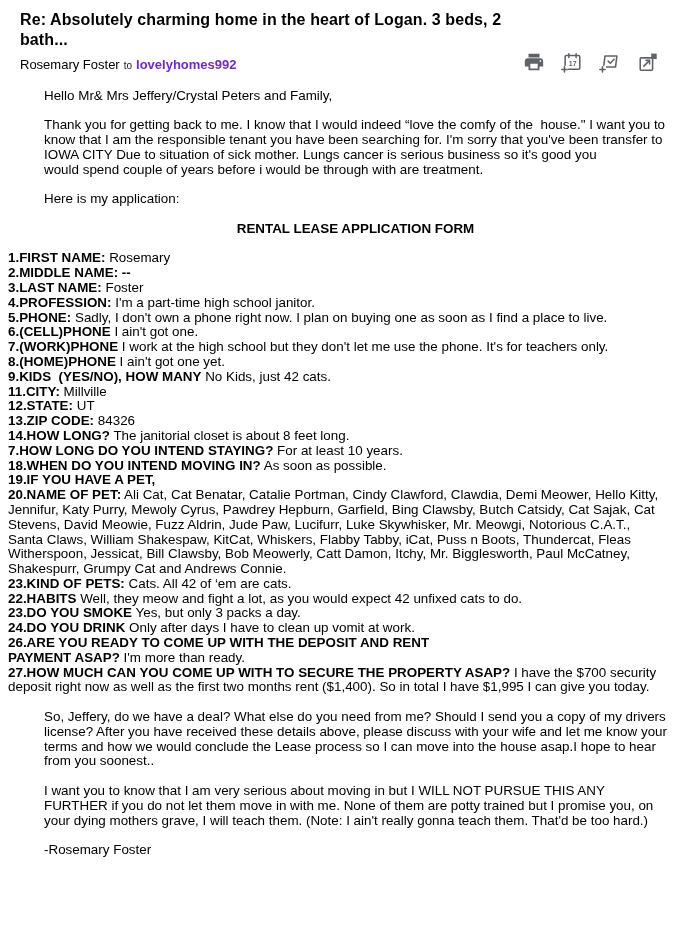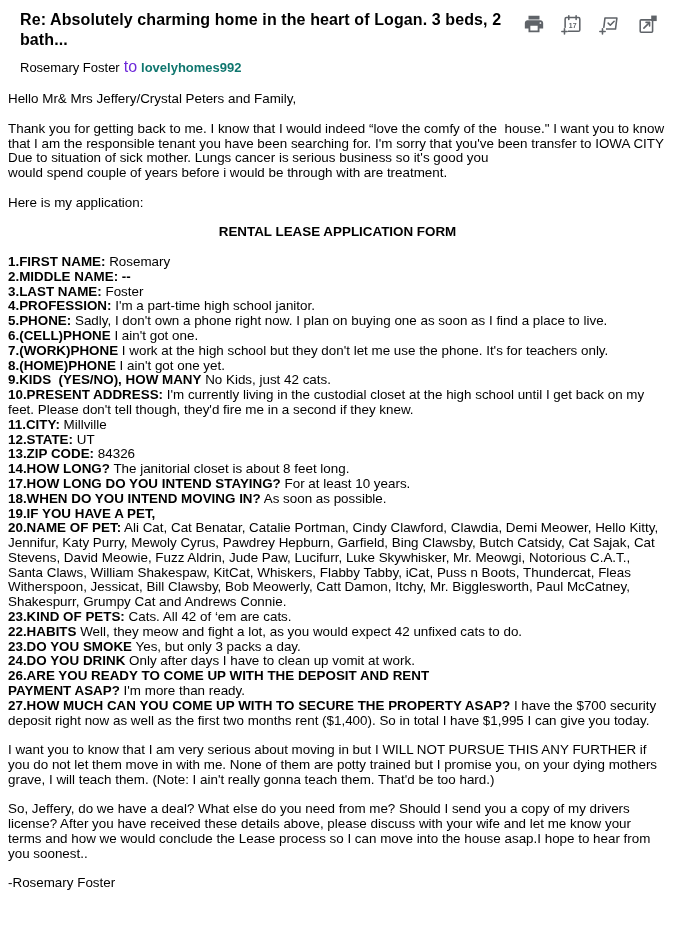--- a/index.html
+++ b/index.html
@@ -2,32 +2,32 @@
 <html><head>
 <meta charset="utf-8">
 <style>
   * { margin:0; padding:0; box-sizing:border-box; }
   html,body { background:#ffffff; }
   .page {
     position:relative; width:675px; height:935px; overflow:hidden;
     background:#fff; font-family:"Liberation Sans","DejaVu Sans",sans-serif;
     color:#000;
   }
-  .email-header { display:flex; align-items:flex-start; justify-content:space-between; padding:10px 16px 0 20px; }
+  .email-header { display:flex; align-items:flex-end; justify-content:space-between; padding:10px 16px 0 20px; }
   .header-left { flex:1 1 auto; min-width:0; }
   .subject { font-size:16px; font-weight:bold; color:#000; line-height:1.25; letter-spacing:.1px; }
   .sender-line { margin-top:7px; font-size:13px; line-height:1.2; }
   .from { font-weight:normal; color:#000; }
-  .to-label { color:#6d28d9; font-size:16px; font-weight:normal; padding:0 4px; }
-  .recipient { font-weight:bold; color:#0f766e; }
+  .to-label { color:#0f172a; font-size:10px; font-weight:normal; padding:0 4px; }
+  .recipient { font-weight:bold; color:#6d28d9; }
   .actions { display:flex; gap:16px; flex-shrink:0; margin-left:12px; padding-top:3px; }
   .icon-btn { width:22px; height:22px; background:none; border:none; padding:0; cursor:pointer; color:#5f6368; }
   .icon-btn svg { display:block; width:22px; height:22px; }
   .email-body { padding:16px 8px 0 8px; font-size:13.4px; line-height:14.8px; color:#000; }
-  .para { white-space:pre-wrap; margin-bottom:14.8px; }
+  .para { white-space:pre-wrap; margin-bottom:14.8px;margin-left:36px; }
   .form-title { font-weight:bold;text-align:center; }
   .items { margin-bottom:14.8px; }
   .item { white-space:pre-wrap; }
   .item b { font-weight:bold; }
 </style>
 </head>
 <body>
 
 <div class="page">
 
@@ -85,36 +85,35 @@
     <div class="items">
       <div class="item"><b>1.FIRST NAME:</b><span> Rosemary</span></div>
       <div class="item"><b>2.MIDDLE NAME: --</b><span></span></div>
       <div class="item"><b>3.LAST NAME:</b><span> Foster</span></div>
       <div class="item"><b>4.PROFESSION:</b><span> I'm a part-time high school janitor.</span></div>
       <div class="item"><b>5.PHONE:</b><span> Sadly, I don't own a phone right now. I plan on buying one as soon as I find a place to live.</span></div>
       <div class="item"><b>6.(CELL)PHONE</b><span> I ain't got one.</span></div>
       <div class="item"><b>7.(WORK)PHONE</b><span> I work at the high school but they don't let me use the phone. It's for teachers only.</span></div>
       <div class="item"><b>8.(HOME)PHONE</b><span> I ain't got one yet.</span></div>
       <div class="item"><b>9.KIDS  (YES/NO), HOW MANY</b><span> No Kids, just 42 cats.</span></div>
-      <div class="item"><b>10.PRESENT ADDRESS:</b><span> I'm currently living in the custodial closet at the high school until I get back on my feet. Please don't tell though, they'd fire me in a second if they knew.</span></div>
       <div class="item"><b>11.CITY:</b><span> Millville</span></div>
       <div class="item"><b>12.STATE:</b><span> UT</span></div>
       <div class="item"><b>13.ZIP CODE:</b><span> 84326</span></div>
       <div class="item"><b>14.HOW LONG?</b><span> The janitorial closet is about 8 feet long.</span></div>
-      <div class="item"><b>17.HOW LONG DO YOU INTEND STAYING?</b><span> For at least 10 years.</span></div>
+      <div class="item"><b>7.HOW LONG DO YOU INTEND STAYING?</b><span> For at least 10 years.</span></div>
       <div class="item"><b>18.WHEN DO YOU INTEND MOVING IN?</b><span> As soon as possible.</span></div>
       <div class="item"><b>19.IF YOU HAVE A PET,</b><span></span></div>
       <div class="item"><b>20.NAME OF PET:</b><span> Ali Cat, Cat Benatar, Catalie Portman, Cindy Clawford, Clawdia, Demi Meower, Hello Kitty, Jennifur, Katy Purry, Mewoly Cyrus, Pawdrey Hepburn, Garfield, Bing Clawsby, Butch Catsidy, Cat Sajak, Cat Stevens, David Meowie, Fuzz Aldrin, Jude Paw, Lucifurr, Luke Skywhisker, Mr. Meowgi, Notorious C.A.T., Santa Claws, William Shakespaw, KitCat, Whiskers, Flabby Tabby, iCat, Puss n Boots, Thundercat, Fleas Witherspoon, Jessicat, Bill Clawsby, Bob Meowerly, Catt Damon, Itchy, Mr. Bigglesworth, Paul McCatney, Shakespurr, Grumpy Cat and Andrews Connie.</span></div>
       <div class="item"><b>23.KIND OF PETS:</b><span> Cats. All 42 of ‘em are cats.</span></div>
       <div class="item"><b>22.HABITS</b><span> Well, they meow and fight a lot, as you would expect 42 unfixed cats to do.</span></div>
       <div class="item"><b>23.DO YOU SMOKE</b><span> Yes, but only 3 packs a day.</span></div>
       <div class="item"><b>24.DO YOU DRINK</b><span> Only after days I have to clean up vomit at work.</span></div>
       <div class="item"><b>26.ARE YOU READY TO COME UP WITH THE DEPOSIT AND RENT
 PAYMENT ASAP?</b><span> I'm more than ready.</span></div>
       <div class="item"><b>27.HOW MUCH CAN YOU COME UP WITH TO SECURE THE PROPERTY ASAP?</b><span> I have the $700 security deposit right now as well as the first two months rent ($1,400). So in total I have $1,995 I can give you today.</span></div>
     </div>
 
+    <p class="para">So, Jeffery, do we have a deal? What else do you need from me? Should I send you a copy of my drivers license? After you have received these details above, please discuss with your wife and let me know your terms and how we would conclude the Lease process so I can move into the house asap.I hope to hear from you soonest..</p>
     <p class="para">I want you to know that I am very serious about moving in but I WILL NOT PURSUE THIS ANY FURTHER if you do not let them move in with me. None of them are potty trained but I promise you, on your dying mothers grave, I will teach them. (Note: I ain't really gonna teach them. That'd be too hard.)</p>
-    <p class="para">So, Jeffery, do we have a deal? What else do you need from me? Should I send you a copy of my drivers license? After you have received these details above, please discuss with your wife and let me know your terms and how we would conclude the Lease process so I can move into the house asap.I hope to hear from you soonest..</p>
     <p class="para">-Rosemary Foster</p>
   </div>
 
 </div>
 
 </body></html>

